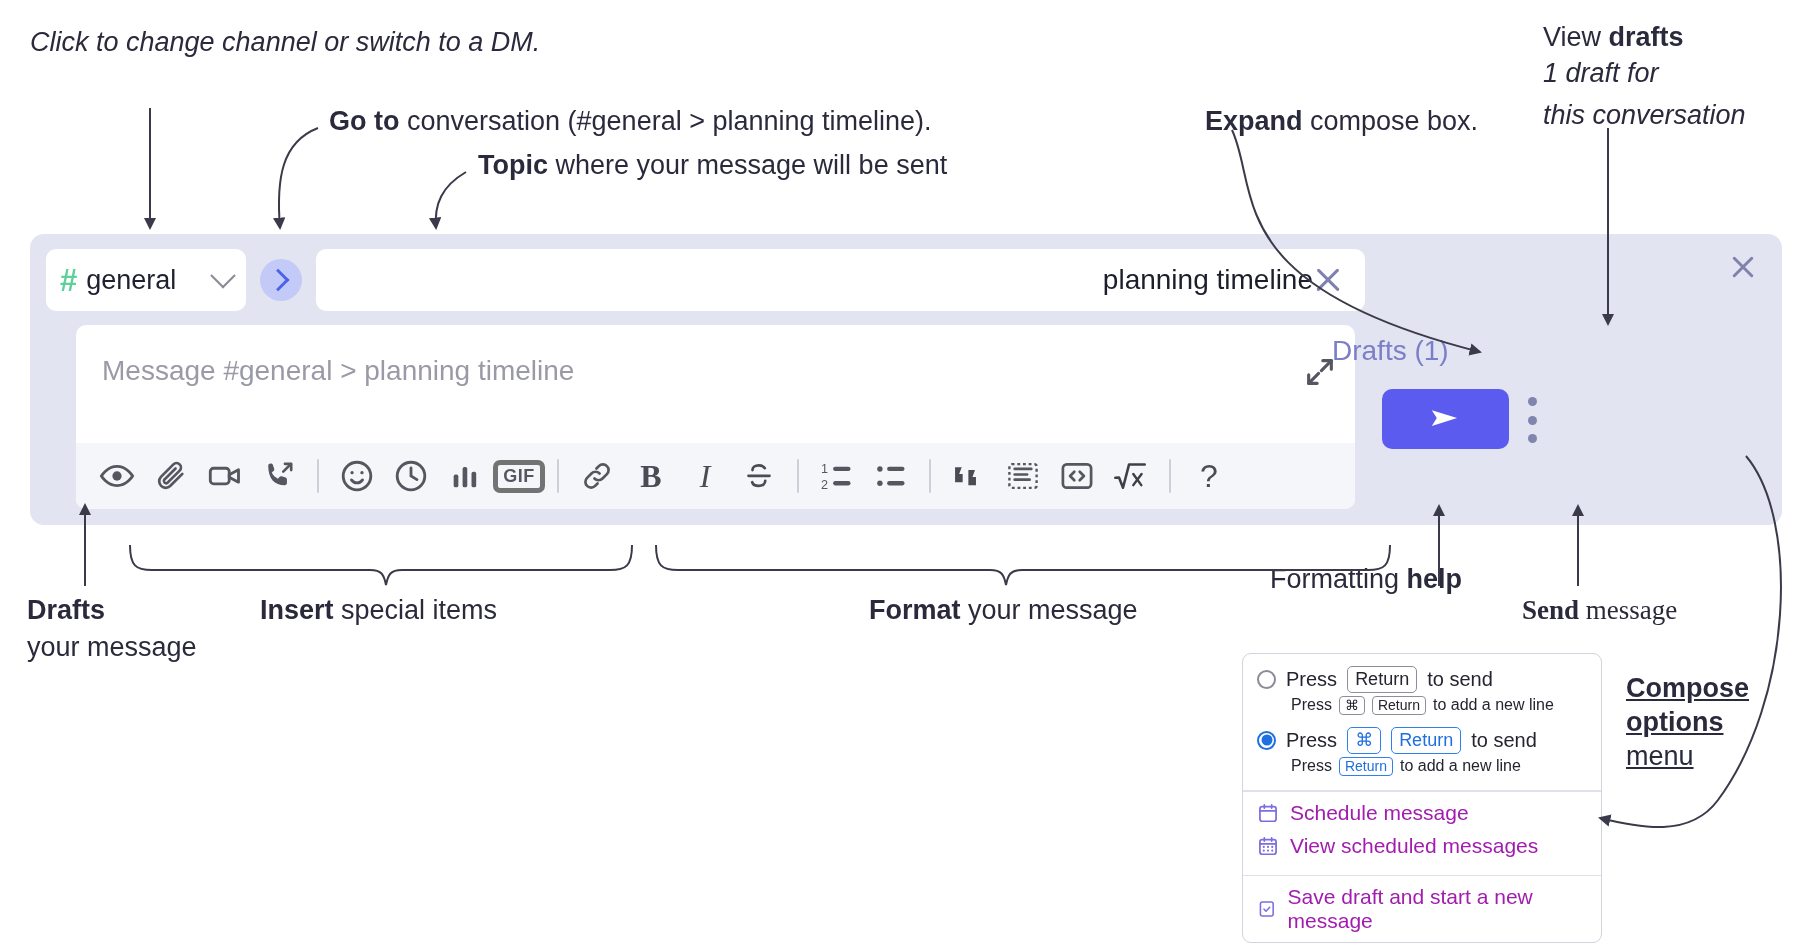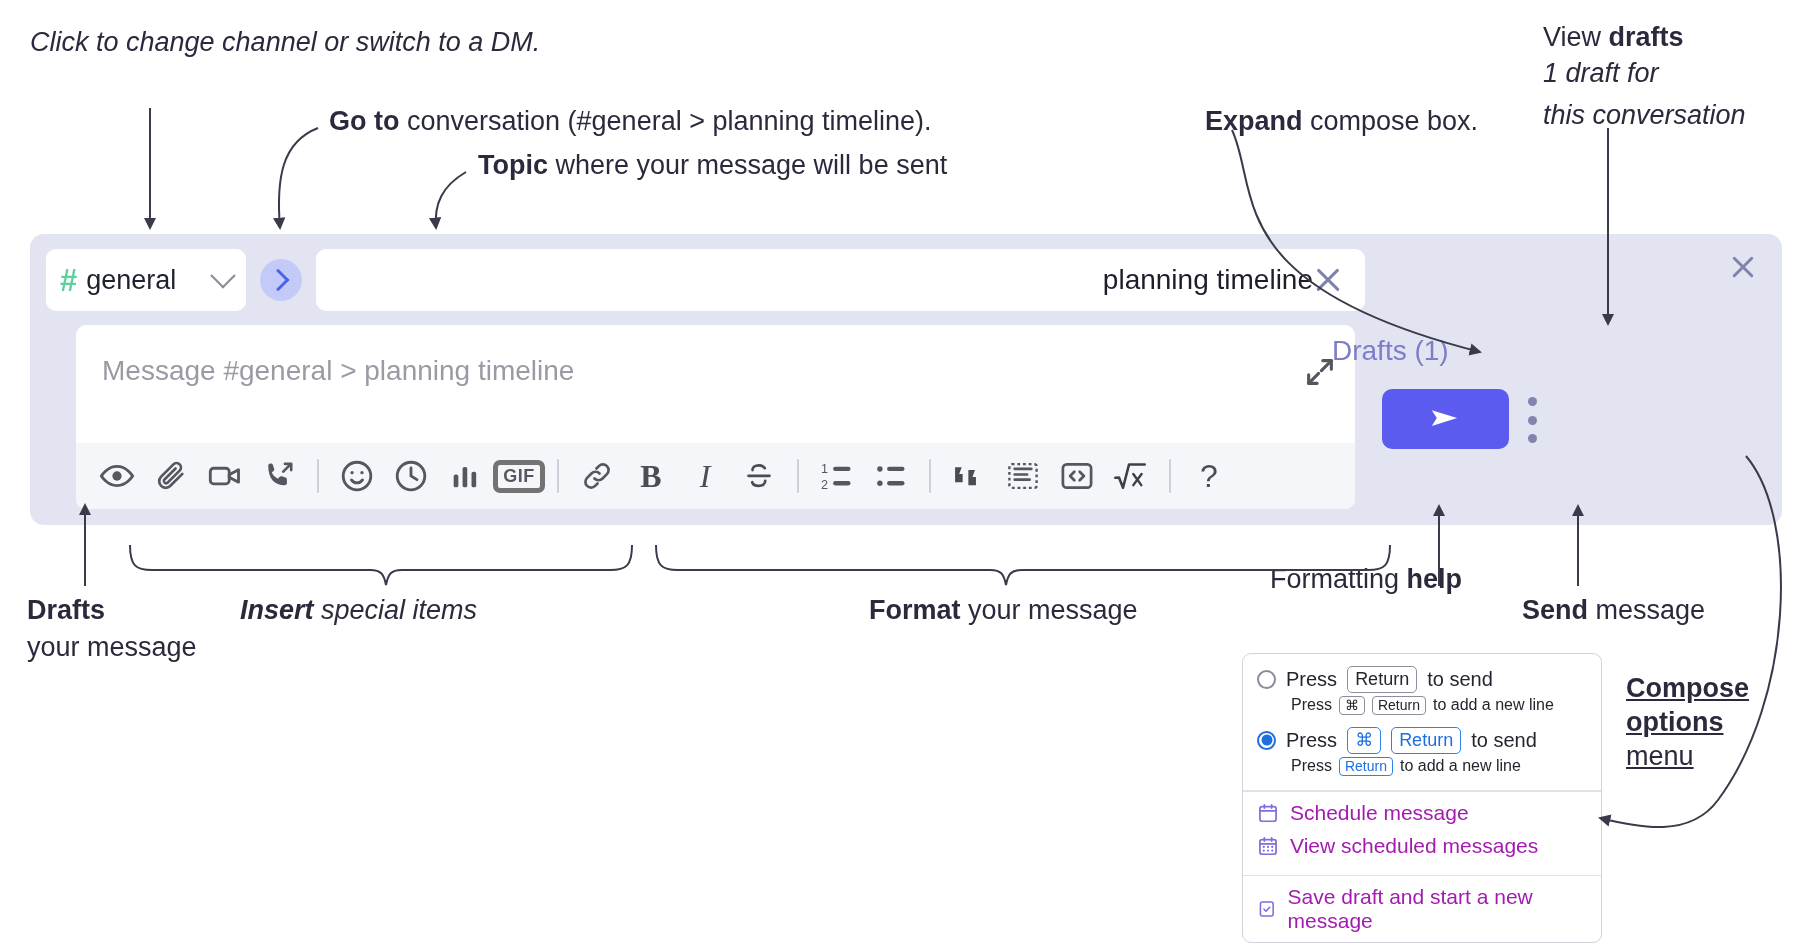--- a/index.html
+++ b/index.html
@@ -127,33 +127,33 @@
     <div><span>View </span><b>drafts</b></div>
     <div class="ann-italic" style="margin-top:4px;">1 draft for</div>
     <div class="ann-italic" style="margin-top:10px;text-align:right;">this conversation</div>
   </div>
 
   <div class="ann" style="left:27px;top:595px;">
     <div><b>Drafts</b></div>
     <div style="margin-top:5px;">your message</div>
   </div>
 
-  <div class="ann" style="left:240px;top:595px;font-style:italic;">
+  <div class="ann" style="left:260px;top:595px;">
     <b>Insert</b><span> special items</span>
   </div>
 
   <div class="ann" style="left:869px;top:595px;">
     <b>Format</b><span> your message</span>
   </div>
 
   <div class="ann" style="left:1270px;top:564px;">
     <span>Formatting </span><b>help</b>
   </div>
 
-  <div class="ann" style="left:1522px;top:595px;">
+  <div class="ann" style="left:1522px;top:595px;font-family:Liberation Serif, serif;">
     <b>Send</b><span> message</span>
   </div>
 
   <div class="ann" style="left:1626px;top:672px;line-height:1.25;text-decoration:underline;">
     <div><b>Compose</b></div>
     <div><b>options</b></div>
     <div>menu</div>
   </div>
 
   <div class="composer">

